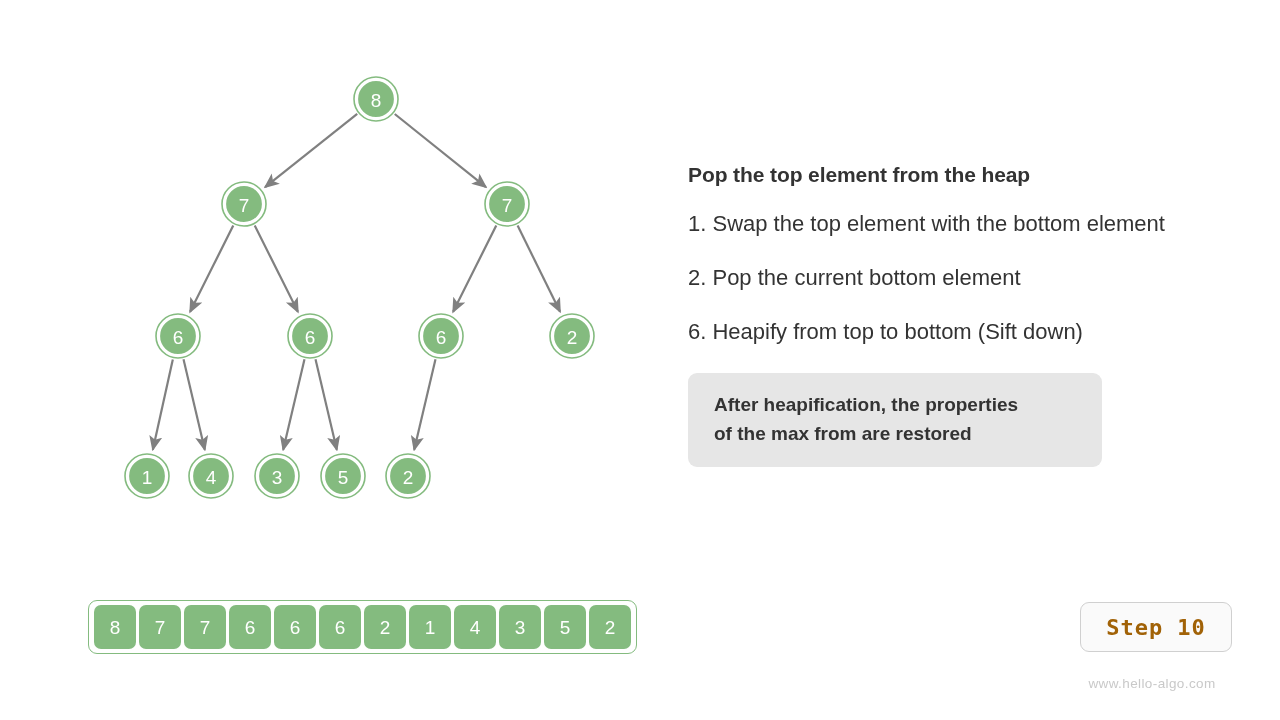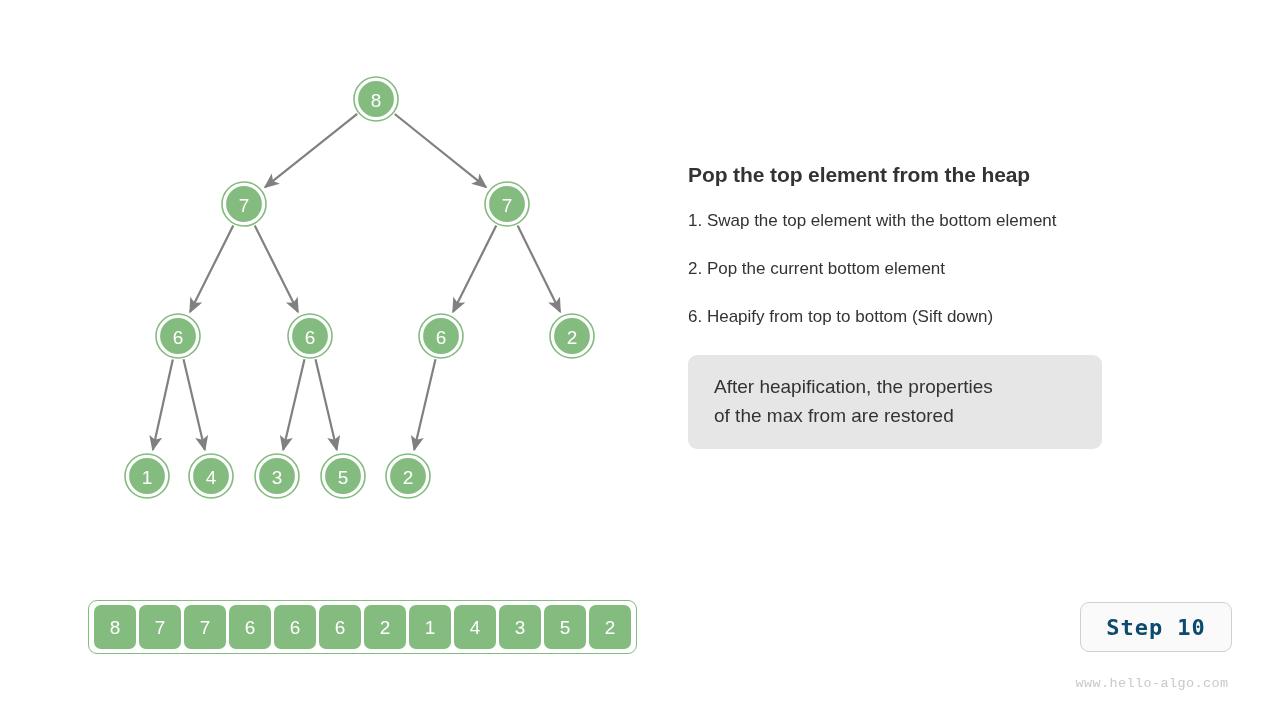--- a/index.html
+++ b/index.html
@@ -57,38 +57,39 @@
     width: 540px;
   }
   #panel-title {
     font-size: 21px;
     font-weight: bold;
     color: #333333;
     letter-spacing: -0.1px;
     margin: 0 0 24px 0;
   }
   .step-line {
-    font-size: 17px;
+    font-size: 22px;
     color: #333333;
     margin: 0 0 28px 0;
     white-space: nowrap;
   }
   #note-box {
     margin-top: 4px;
     background: #e6e6e6;
     border-radius: 9px;
     width: 414px;
     box-sizing: border-box;
     padding: 17px 26px 19px 26px;
   }
   .note-line {
     font-size: 19px;
     color: #333333;
     line-height: 29px;
     white-space: nowrap;
+    font-weight: bold;
   }
 
   
   #array-wrap {
     position: absolute;
     left: 88px;
     top: 600px;
     border: 1.6px solid #84bb7f;
     border-radius: 9px;
     padding: 4px 5px;
@@ -116,34 +117,34 @@
     top: 602px;
     width: 152px;
     height: 50px;
     box-sizing: border-box;
     border: 1.4px solid #d0d0d0;
     border-radius: 9px;
     background: #fafafa;
     display: flex;
     align-items: center;
     justify-content: center;
-    color: #0c4a6e;
+    color: #a16207;
     font-family: "DejaVu Sans Mono", monospace;
     font-size: 22px;
     font-weight: bold;
     letter-spacing: 1px;
   }
   #watermark {
     position: absolute;
     left: 1072px;
     top: 676px;
     width: 160px;
     text-align: center;
     color: #c9c9c9;
-    font-family: Liberation Mono, monospace;
+    font-family: Liberation Sans, sans-serif;
     font-size: 13.5px;
     letter-spacing: 0.4px;
   }
 </style>
 </head>
 <body>
 
 <svg id="tree-svg" viewBox="0 0 700 560" xmlns="http://www.w3.org/2000/svg">
   <defs>
     <marker id="arrow-head" markerWidth="7" markerHeight="7" refX="6.2" refY="3" orient="auto" markerUnits="strokeWidth">

